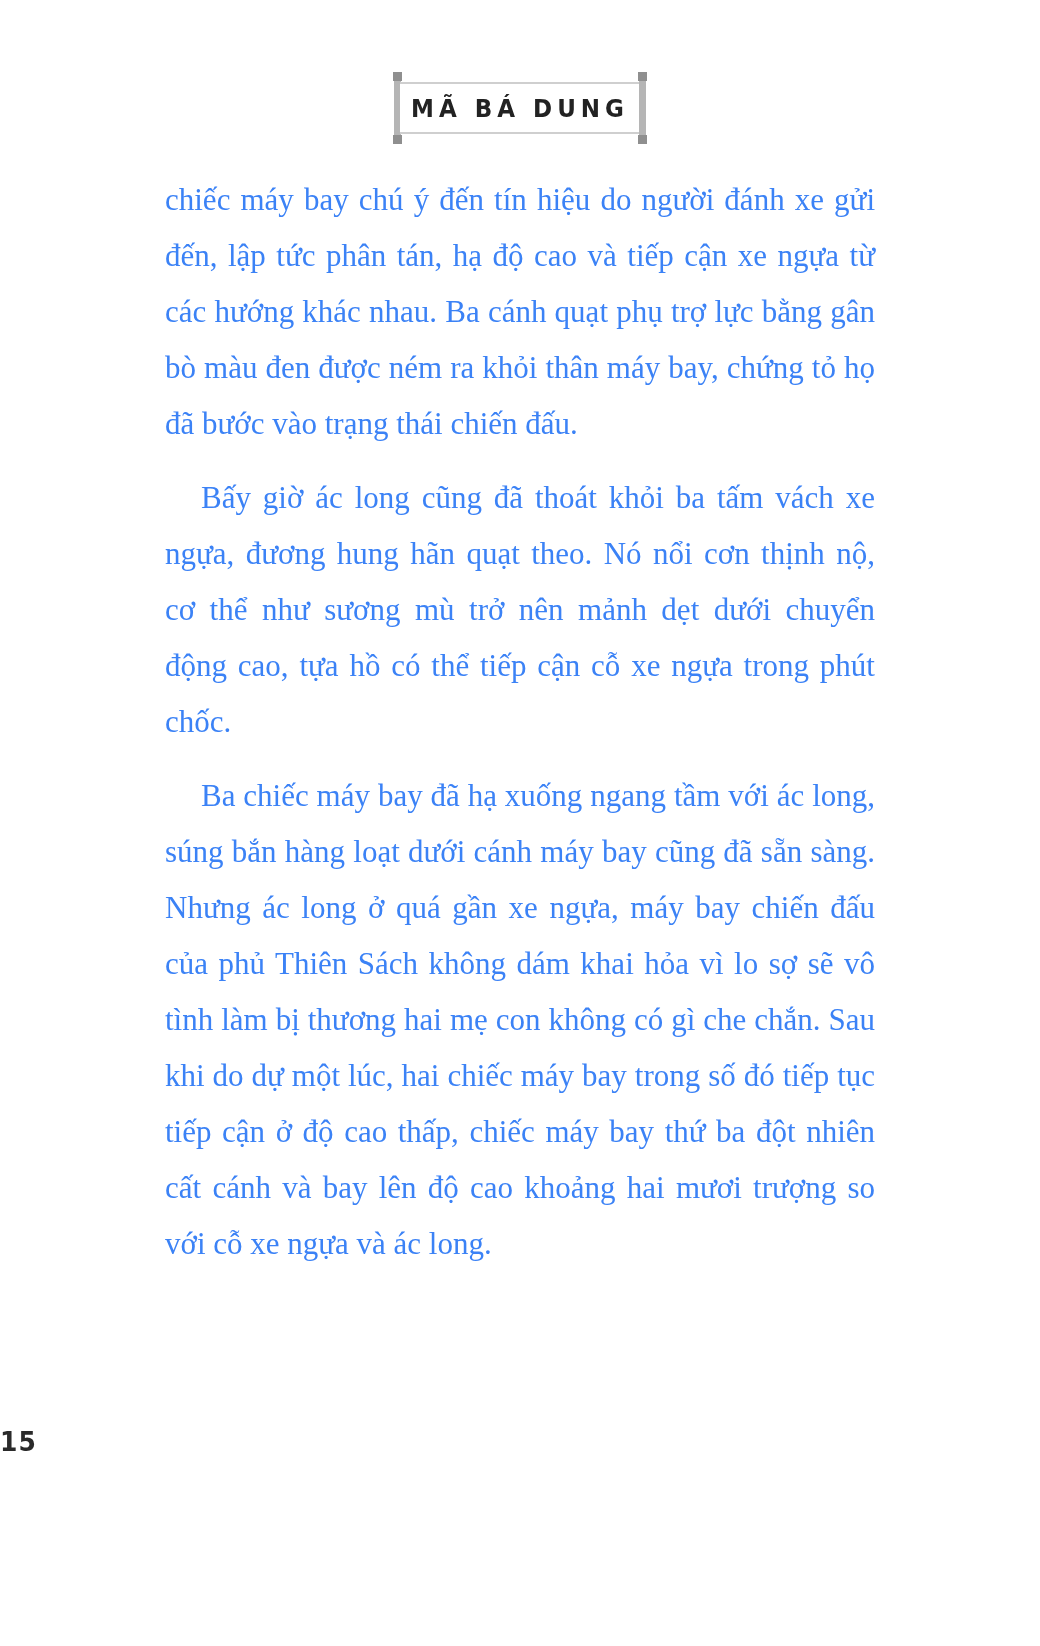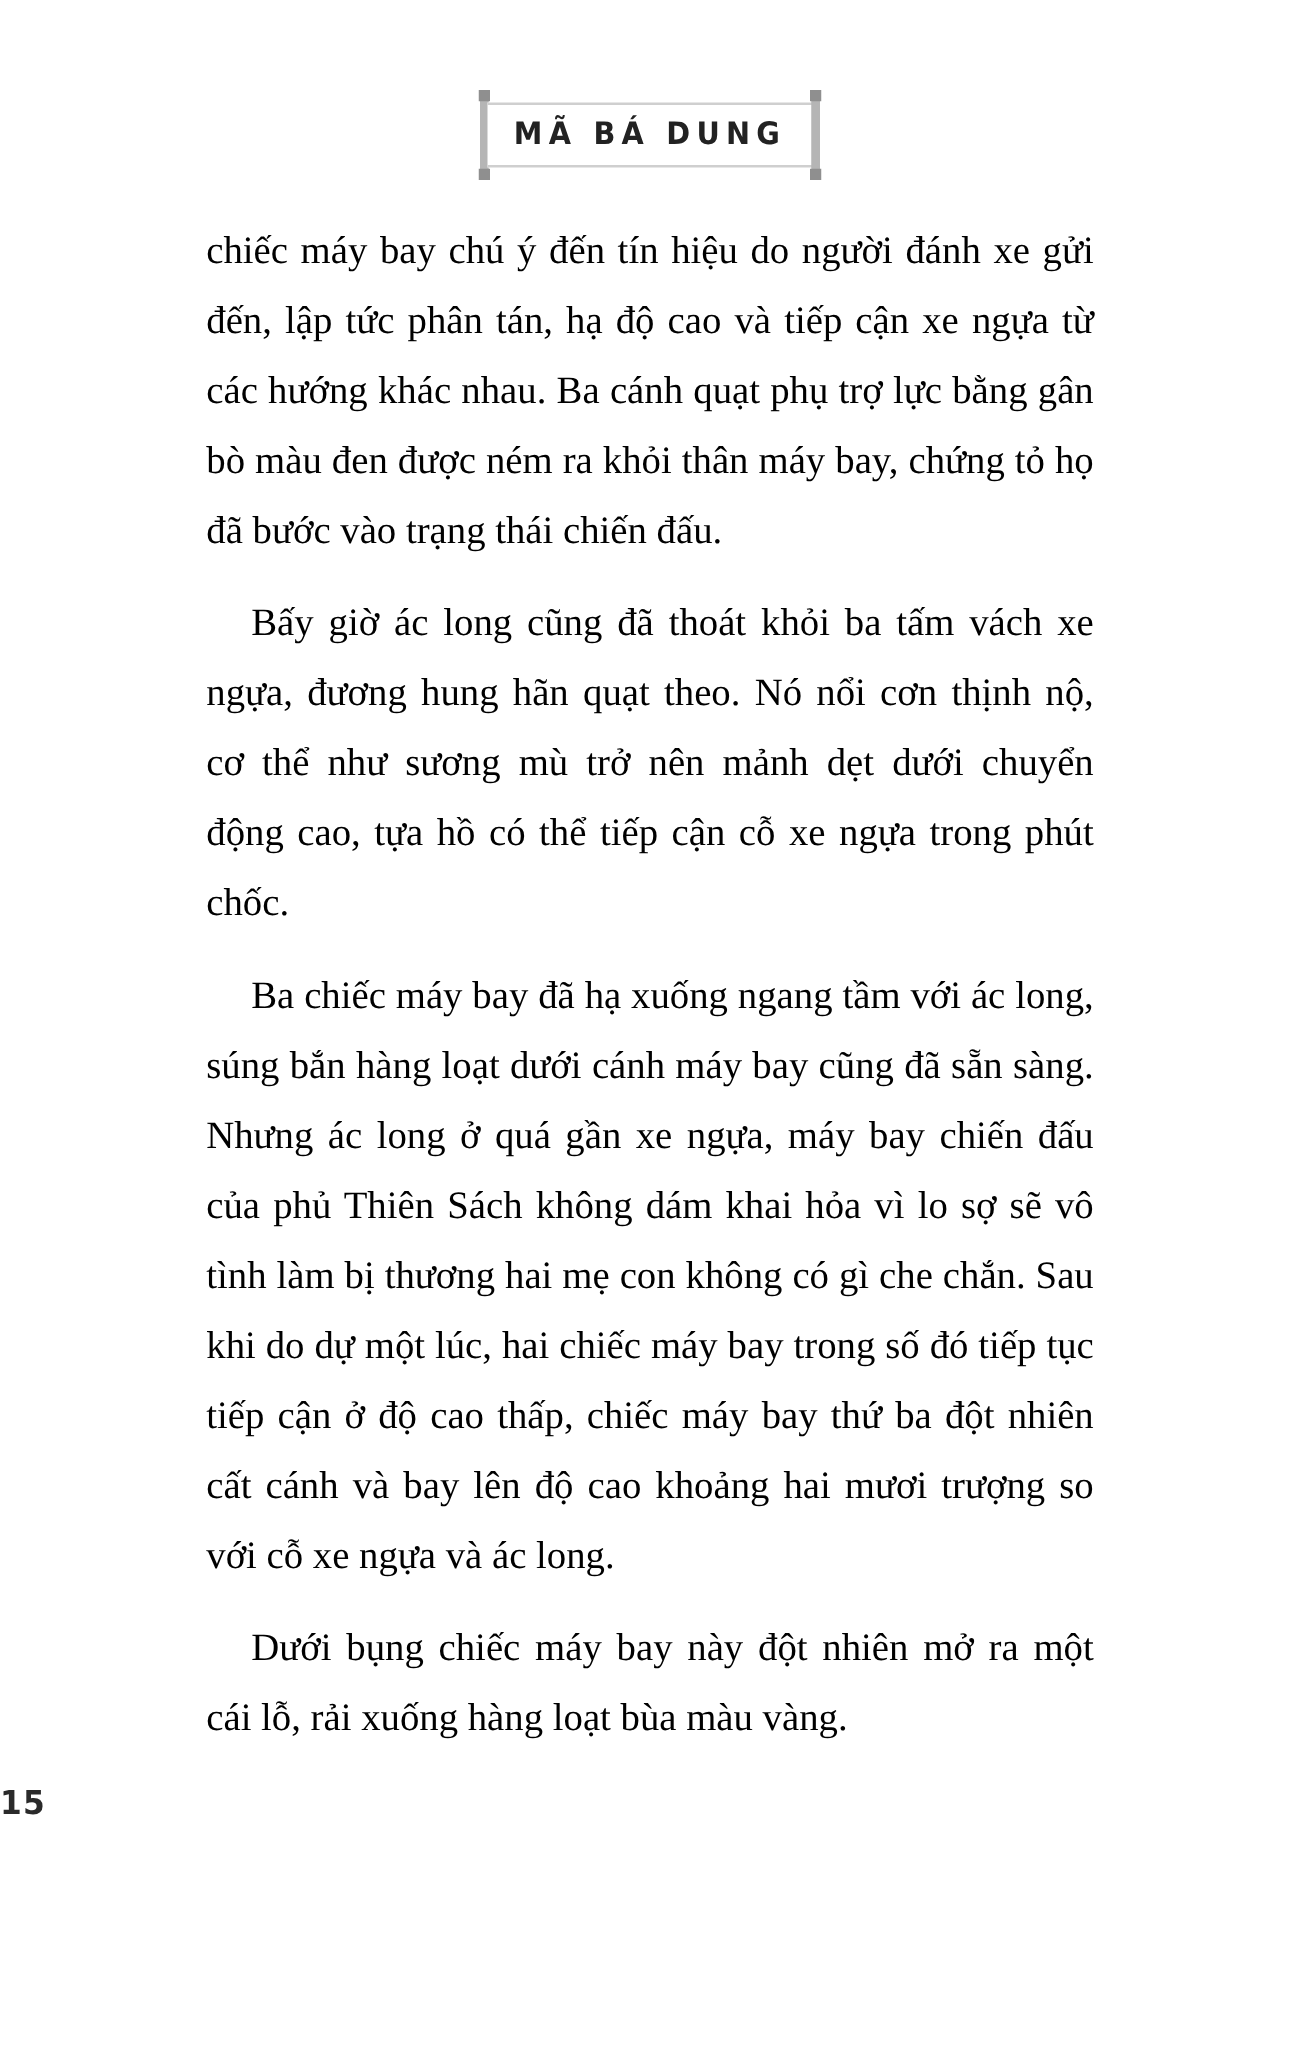--- a/index.html
+++ b/index.html
@@ -16,21 +16,21 @@
   .page-header {
     position: absolute;
     top: 82px;
     left: 0;
     right: 0;
     display: flex;
     justify-content: center;
   }
   .scroll-banner {
     position: relative;
-    width: 272px;
+    width: 252px;
     height: 52px;
   }
   .scroll-paper {
     position: absolute;
     left: 6px;
     right: 6px;
     top: 0;
     bottom: 0;
     border-top: 2px solid #cfcfcf;
     border-bottom: 2px solid #cfcfcf;
@@ -72,21 +72,21 @@
     position: absolute;
     top: 172px;
     left: 165px;
     width: 710px;
   }
   p.para {
     margin: 0 0 18px 0;
     font-family: "Liberation Serif", serif;
     font-size: 31px;
     line-height: 56px;
-    color: #000000;
+    color: #3b82f6;
     text-align: justify;
     text-align-last: left;
   }
   p.para.indent { text-indent: 36px; }
 
   
   .page-footer {
     position: absolute;
     top: 1428px;
     left: 0;
@@ -119,18 +119,17 @@
       <div class="knob top"></div>
       <div class="knob bottom"></div>
     </div>
   </div>
 </div>
 
 <div class="body-text">
   <p class="para">chiếc máy bay chú ý đến tín hiệu do người đánh xe gửi đến, lập tức phân tán, hạ độ cao và tiếp cận xe ngựa từ các hướng khác nhau. Ba cánh quạt phụ trợ lực bằng gân bò màu đen được ném ra khỏi thân máy bay, chứng tỏ họ đã bước vào trạng thái chiến đấu.</p>
   <p class="para indent">Bấy giờ ác long cũng đã thoát khỏi ba tấm vách xe ngựa, đương hung hãn quạt theo. Nó nổi cơn thịnh nộ, cơ thể như sương mù trở nên mảnh dẹt dưới chuyển động cao, tựa hồ có thể tiếp cận cỗ xe ngựa trong phút chốc.</p>
   <p class="para indent">Ba chiếc máy bay đã hạ xuống ngang tầm với ác long, súng bắn hàng loạt dưới cánh máy bay cũng đã sẵn sàng. Nhưng ác long ở quá gần xe ngựa, máy bay chiến đấu của phủ Thiên Sách không dám khai hỏa vì lo sợ sẽ vô tình làm bị thương hai mẹ con không có gì che chắn. Sau khi do dự một lúc, hai chiếc máy bay trong số đó tiếp tục tiếp cận ở độ cao thấp, chiếc máy bay thứ ba đột nhiên cất cánh và bay lên độ cao khoảng hai mươi trượng so với cỗ xe ngựa và ác long.</p>
-  <p class="para indent">Dưới bụng chiếc máy bay này đột nhiên mở ra một cái lỗ, rải xuống hàng loạt bùa màu vàng.</p>
 </div>
 
 <div class="page-footer">
   <span class="page-number">15</span>
 </div>
 
 </body></html>

